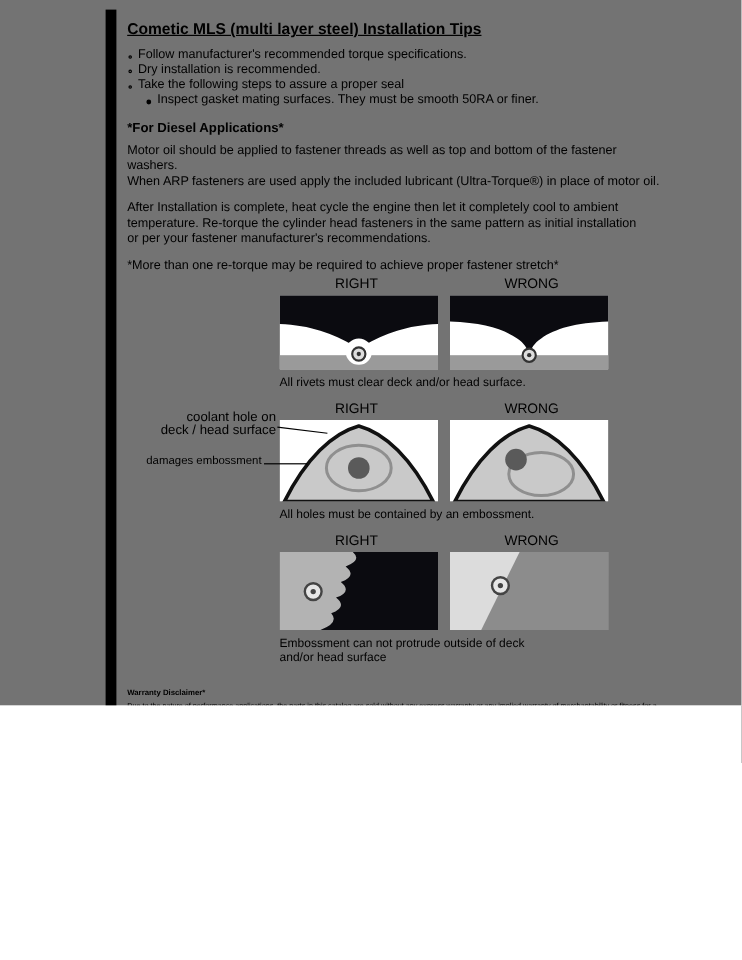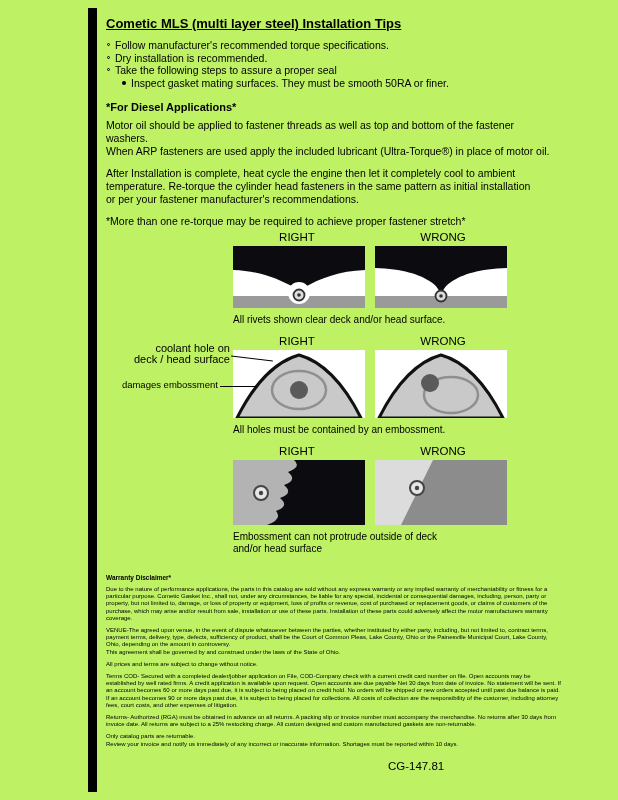--- a/index.html
+++ b/index.html
@@ -1,26 +1,26 @@
 <!DOCTYPE html>
 <html><head>
 <meta charset="utf-8">
 <style>
   * { box-sizing: border-box; }
   html, body { margin: 0; padding: 0; background: #ffffff; }
   .page {
-    position: relative; width: 618px; height: 800px; background: #bef264;
+    position: relative; width: 618px; height: 588px; background: #737373;
     font-family: "Liberation Sans", sans-serif; color: #000; overflow: hidden;
   }
   .edge-bar { position: absolute; left: 88px; top: 8px; width: 9px; height: 784px; background: #000; }
 
   .main { position: absolute; left: 106px; top: 16px; width: 458px; }
   .title { font-size: 13px; font-weight: bold; text-decoration: underline; margin: 0 0 8px 0; }
 
-  .bullet-row { display: flex; align-items: flex-start; font-size: 10.5px; line-height: 12.5px; }
+  .bullet-row { display: flex; align-items: center; font-size: 10.5px; line-height: 12.5px; }
   .marker-hollow { flex: none; width: 3px; height: 3px; border: 1px solid #000; border-radius: 50%; margin: 4px 5px 0 1px; }
   .marker-solid  { flex: none; width: 4px; height: 4px; background: #000; border-radius: 50%; margin: 4px 5px 0 16px; }
 
   .diesel-heading { font-size: 11px; font-weight: bold; margin: 12px 0 6px 0; }
   .body-para { font-size: 10.5px; line-height: 13px; margin: 0 0 9px 0; width: 452px; white-space: pre-line; }
   .note-para { margin-top: 2px; }
 
   .diagrams { position: absolute; left: 233px; top: 230px; width: 274px; }
   .dg-row-labels { display: flex; gap: 18px; font-size: 11.5px; line-height: 14px; }
   .dg-row-labels span { width: 132px; text-align: center; }
@@ -90,21 +90,21 @@
         <circle cx="66" cy="49" r="1.8" fill="#333333"></circle>
       </svg>
       <svg class="panel" width="132" height="62" viewBox="0 0 132 62">
         <rect width="132" height="62" fill="#ffffff"></rect>
         <path d="M0,0 H132 V22 C104,23 88,28 76,36 C70,40 68,44 66,49 C64,44 62,40 56,36 C44,28 28,23 0,22 Z" fill="#0b0b10"></path>
         <rect y="50" width="132" height="12" fill="#9a9a9a"></rect>
         <circle cx="66" cy="50" r="5.5" fill="#dddddd" stroke="#333333" stroke-width="1.8"></circle>
         <circle cx="66" cy="50" r="1.8" fill="#333333"></circle>
       </svg>
     </div>
-    <div class="dg-caption">All rivets shown clear deck and/or head surface.</div>
+    <div class="dg-caption">All rivets must clear deck and/or head surface.</div>
 
     <div class="dg-row-labels">
       <span>RIGHT</span>
       <span>WRONG</span>
     </div>
     <div class="dg-panels">
       <svg class="panel" width="132" height="68" viewBox="0 0 132 68">
         <rect width="132" height="68" fill="#ffffff"></rect>
         <path d="M4,68 C22,32 44,11 66,5 C88,11 110,32 128,68 Z" fill="#c9c9c9" stroke="#111111" stroke-width="3"></path>
         <ellipse cx="66" cy="40" rx="27" ry="19" fill="none" stroke="#8f8f8f" stroke-width="2.5"></ellipse>

